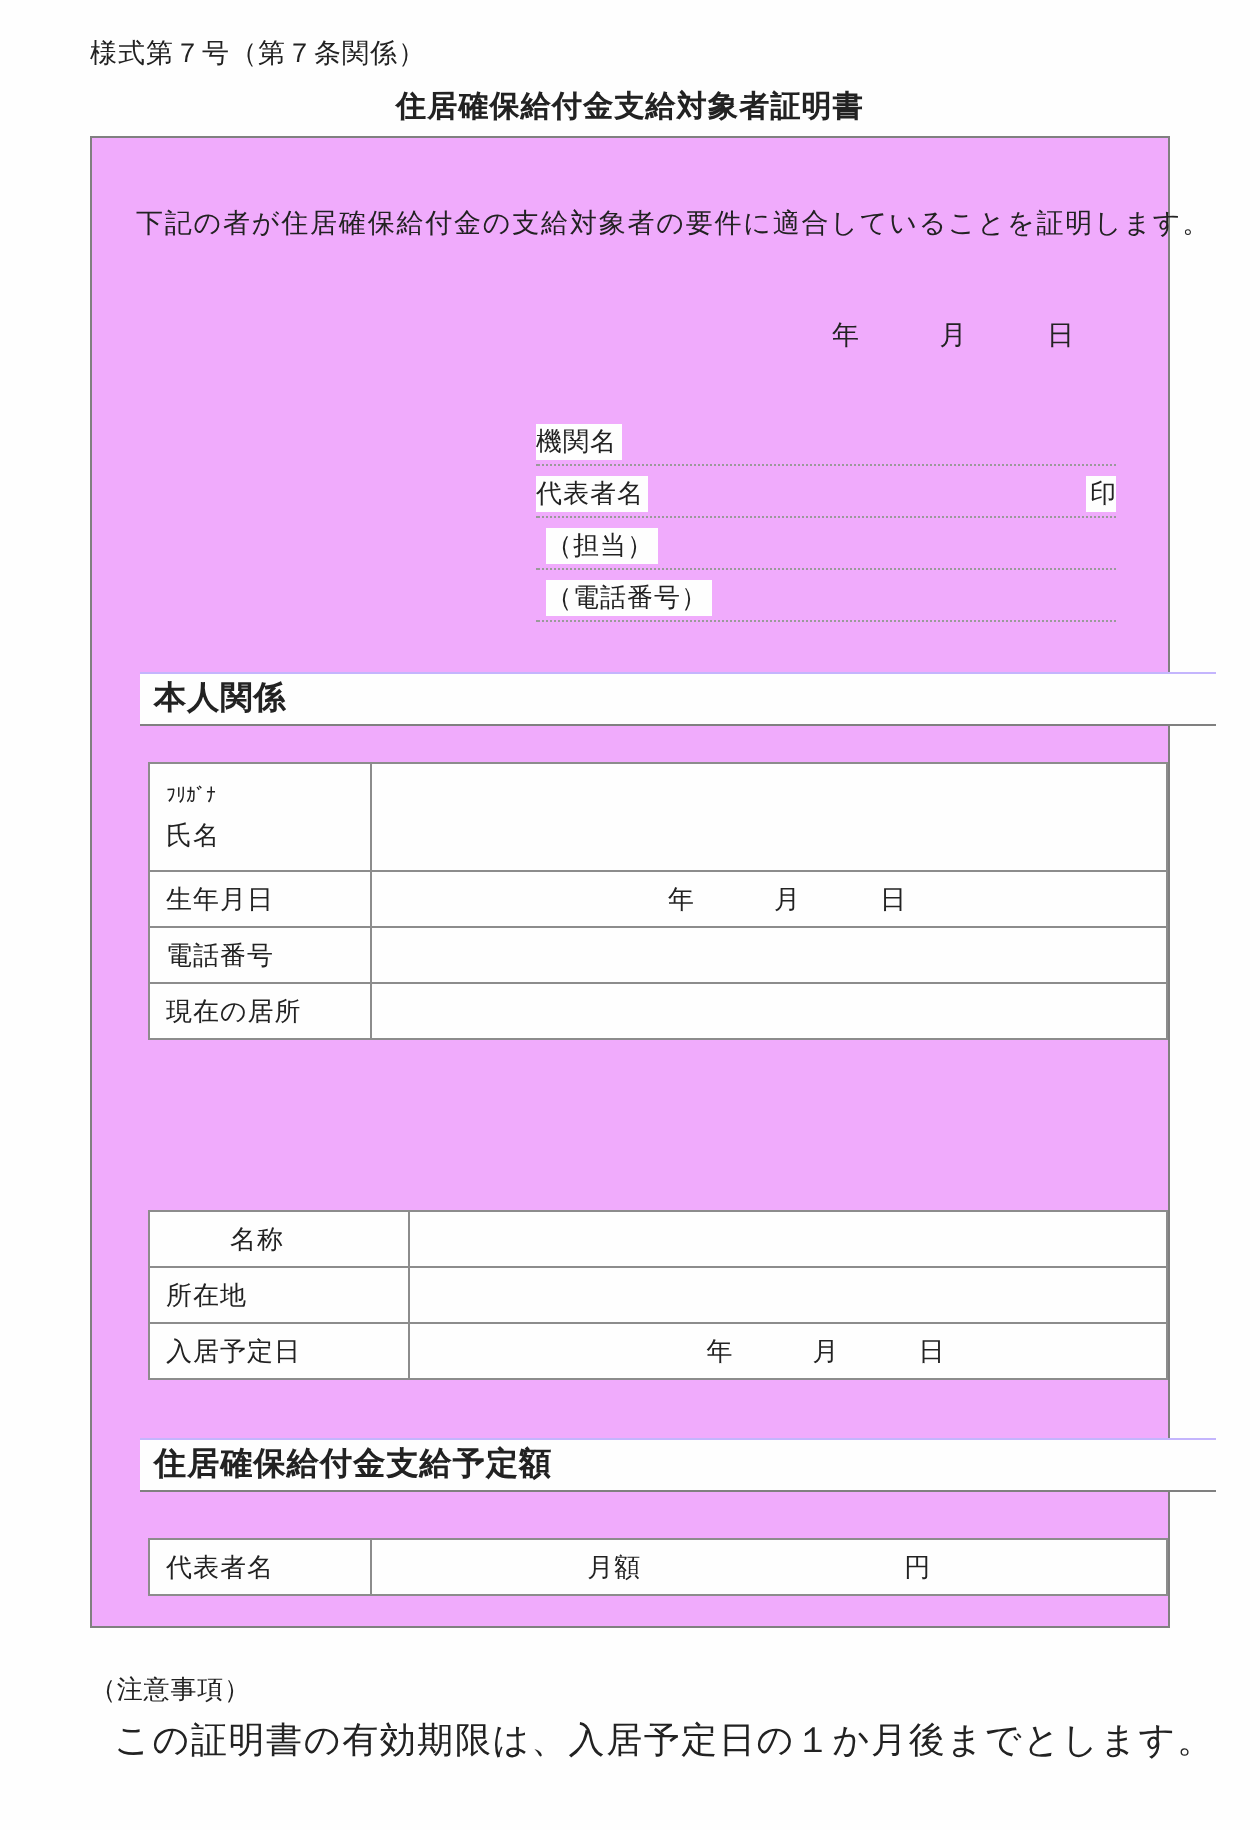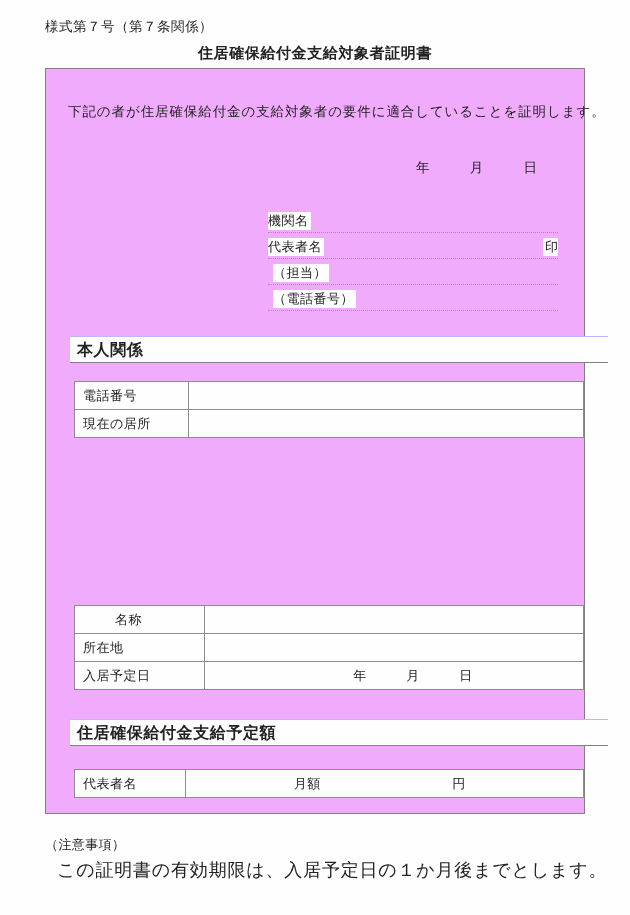--- a/index.html
+++ b/index.html
@@ -266,20 +266,39 @@
         <div class="issuer-row">
           <span class="lbl indent">（電話番号）</span>
         </div>
       </div>
     </div>
 
     <div class="section-bar" id="sec-bar-1">本人関係</div>
 
     <table class="data-table" id="table-person">
       <tbody>
+          <tr>
+        <td class="label-cell kana-cell">
+          <span class="kana">ﾌﾘｶﾞﾅ</span>
+          <span class="name">氏名</span>
+        </td>
+        <td class="value-cell" style="height:53px;"></td>
+      </tr>
+      <tr>
+        <td class="label-cell" style="height:27px;">生年月日</td>
+        <td class="value-cell">
+          <span class="ymd">
+            <span>年</span>
+            <span class="gap"></span>
+            <span>月</span>
+            <span class="gap"></span>
+            <span>日</span>
+          </span>
+        </td>
+      </tr>
       <tr>
         <td class="label-cell" style="height:27px;">電話番号</td>
         <td class="value-cell"></td>
       </tr>
       <tr>
         <td class="label-cell" style="height:27px;">現在の居所</td>
         <td class="value-cell"></td>
       </tr>
     </tbody>
       </table>

